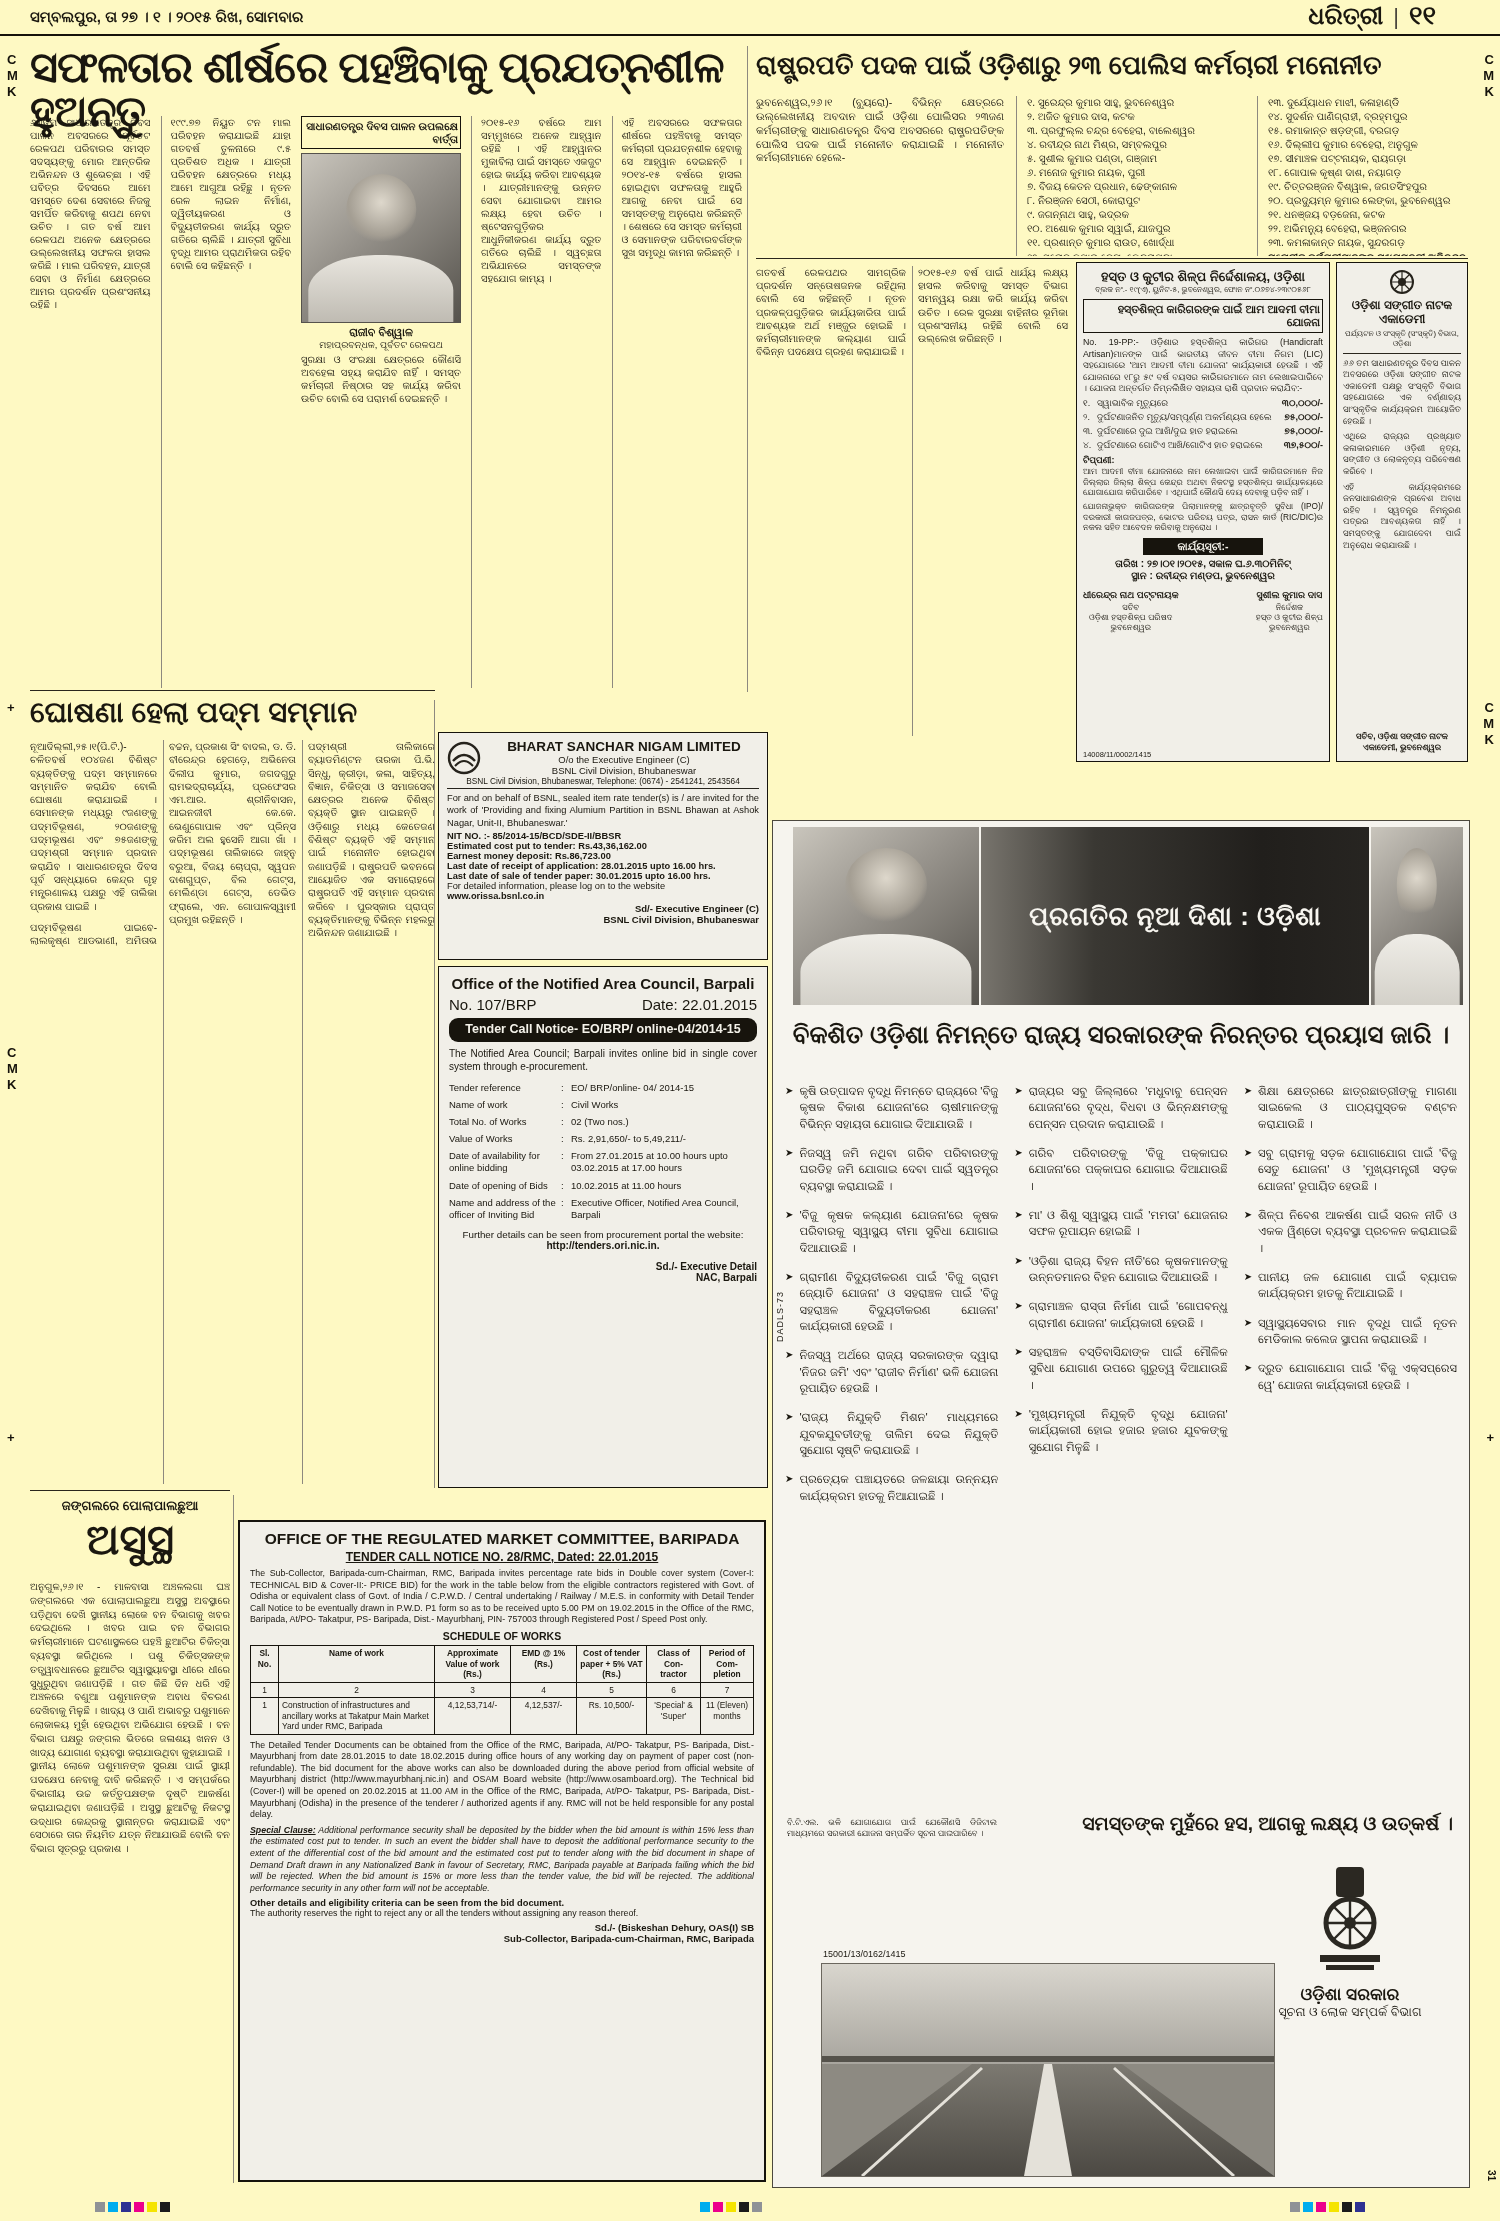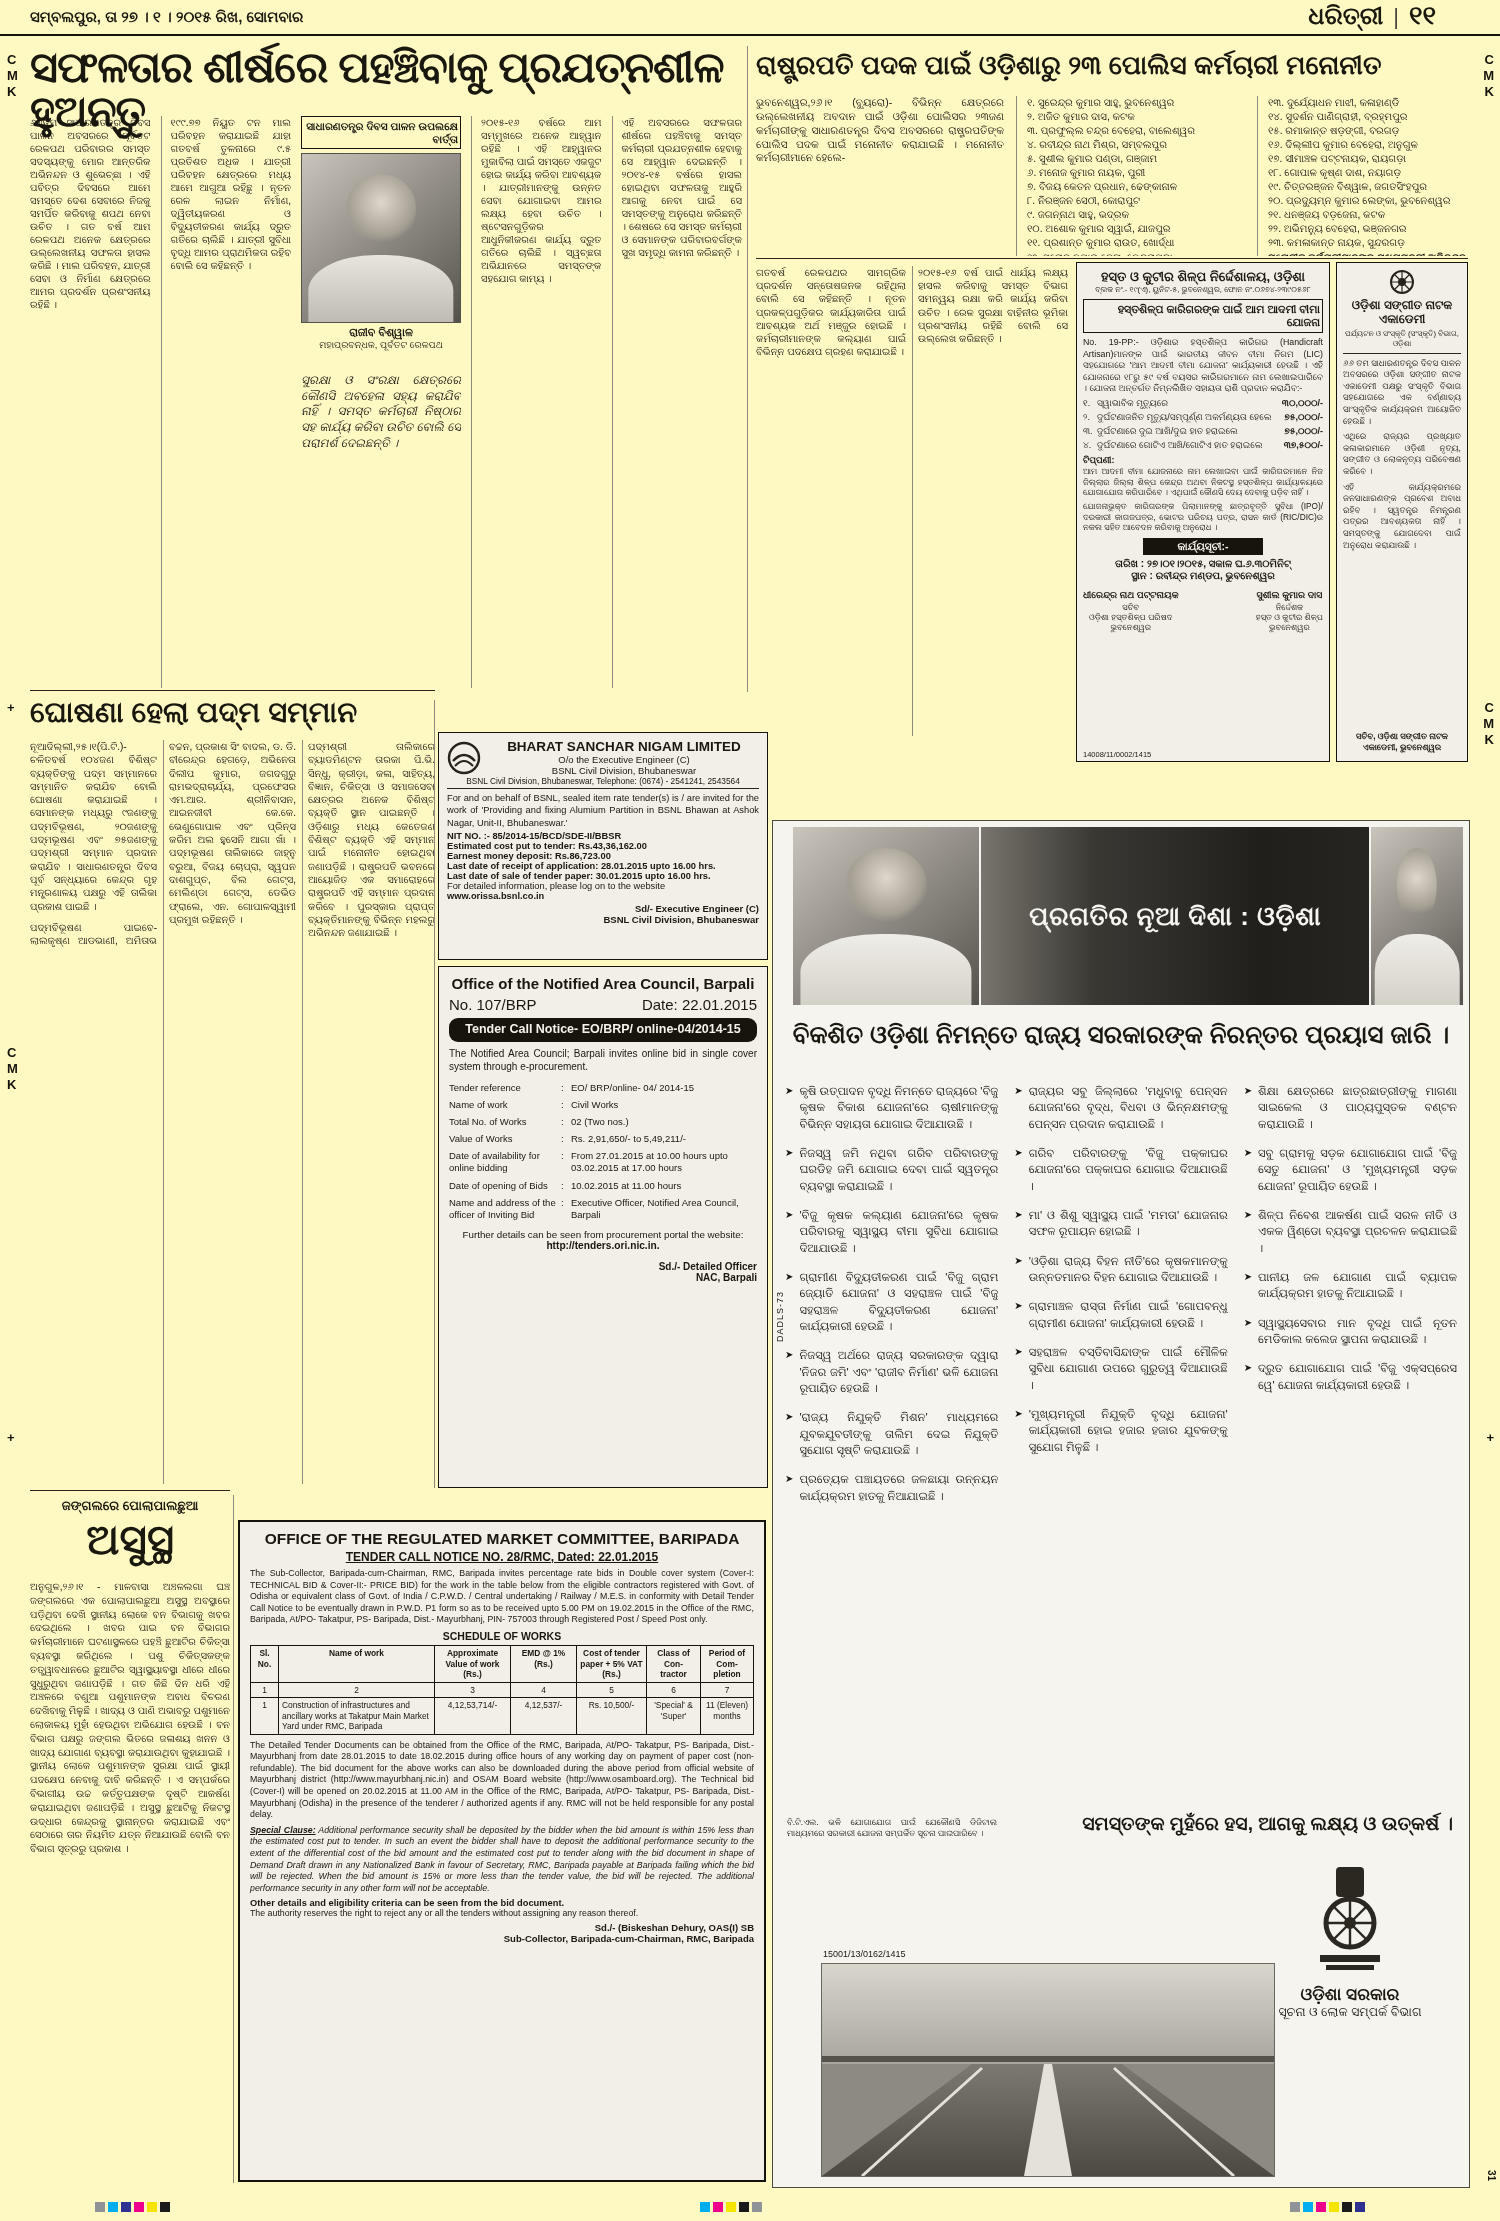--- a/index.html
+++ b/index.html
@@ -124,21 +124,21 @@
     <div class="lead-col" style="height:572px;">୬୬ତମ ସାଧାରଣତନ୍ତ୍ର ଦିବସ ପାଳନ ଅବସରରେ ପୂର୍ବତଟ ରେଳପଥ ପରିବାରର ସମସ୍ତ ସଦସ୍ୟଙ୍କୁ ମୋର ଆନ୍ତରିକ ଅଭିନନ୍ଦନ ଓ ଶୁଭେଚ୍ଛା । ଏହି ପବିତ୍ର ଦିବସରେ ଆମେ ସମସ୍ତେ ଦେଶ ସେବାରେ ନିଜକୁ ସମର୍ପିତ କରିବାକୁ ଶପଥ ନେବା ଉଚିତ । ଗତ ବର୍ଷ ଆମ ରେଳପଥ ଅନେକ କ୍ଷେତ୍ରରେ ଉଲ୍ଲେଖନୀୟ ସଫଳତା ହାସଲ କରିଛି । ମାଲ ପରିବହନ, ଯାତ୍ରୀ ସେବା ଓ ନିର୍ମାଣ କ୍ଷେତ୍ରରେ ଆମର ପ୍ରଦର୍ଶନ ପ୍ରଶଂସନୀୟ ରହିଛି ।</div>
     <div class="lead-col vrule" style="height:572px;padding-left:9px;">୧୯୯.୭୭ ନିୟୁତ ଟନ ମାଲ ପରିବହନ କରାଯାଇଛି ଯାହା ଗତବର୍ଷ ତୁଳନାରେ ୯.୫ ପ୍ରତିଶତ ଅଧିକ । ଯାତ୍ରୀ ପରିବହନ କ୍ଷେତ୍ରରେ ମଧ୍ୟ ଆମେ ଆଗୁଆ ରହିଛୁ । ନୂତନ ରେଳ ଲାଇନ ନିର୍ମାଣ, ଦ୍ୱିତୀୟକରଣ ଓ ବିଦ୍ୟୁତୀକରଣ କାର୍ଯ୍ୟ ଦ୍ରୁତ ଗତିରେ ଚାଲିଛି । ଯାତ୍ରୀ ସୁବିଧା ବୃଦ୍ଧି ଆମର ପ୍ରାଥମିକତା ରହିବ ବୋଲି ସେ କହିଛନ୍ତି ।</div>
     <div style="flex:0 0 158px;">
       <div class="kickbox">ସାଧାରଣତନ୍ତ୍ର ଦିବସ ପାଳନ ଉପଲକ୍ଷେ ବାର୍ତ୍ତା</div>
       <div class="photo" style="width:158px;height:168px;margin-top:4px;border:1px solid #55524c;">
         <div class="head"></div>
         <div class="torso"></div>
       </div>
       <div class="ctr b" style="font-size:11px;margin-top:3px;">ରାଜୀବ ବିଶ୍ୱାଳ</div>
       <div class="ctr" style="font-size:9.5px;">ମହାପ୍ରବନ୍ଧକ, ପୂର୍ବତଟ ରେଳପଥ</div>
-      <div class="just" style="font-size:12px;line-height:1.3;margin-top:22px;height:330px;overflow:hidden;font-style:italic;">ସୁରକ୍ଷା ଓ ସଂରକ୍ଷା କ୍ଷେତ୍ରରେ କୌଣସି ଅବହେଳା ସହ୍ୟ କରାଯିବ ନାହିଁ । ସମସ୍ତ କର୍ମଚାରୀ ନିଷ୍ଠାର ସହ କାର୍ଯ୍ୟ କରିବା ଉଚିତ ବୋଲି ସେ ପରାମର୍ଶ ଦେଇଛନ୍ତି ।</div>
+      <div class="just" style="font-size:10px;line-height:1.3;margin-top:2px;height:330px;overflow:hidden;">ସୁରକ୍ଷା ଓ ସଂରକ୍ଷା କ୍ଷେତ୍ରରେ କୌଣସି ଅବହେଳା ସହ୍ୟ କରାଯିବ ନାହିଁ । ସମସ୍ତ କର୍ମଚାରୀ ନିଷ୍ଠାର ସହ କାର୍ଯ୍ୟ କରିବା ଉଚିତ ବୋଲି ସେ ପରାମର୍ଶ ଦେଇଛନ୍ତି ।</div>
     </div>
     <div class="lead-col vrule" style="height:572px;padding-left:9px;">୨୦୧୫-୧୬ ବର୍ଷରେ ଆମ ସମ୍ମୁଖରେ ଅନେକ ଆହ୍ୱାନ ରହିଛି । ଏହି ଆହ୍ୱାନର ମୁକାବିଲା ପାଇଁ ସମସ୍ତେ ଏକଜୁଟ ହୋଇ କାର୍ଯ୍ୟ କରିବା ଆବଶ୍ୟକ । ଯାତ୍ରୀମାନଙ୍କୁ ଉନ୍ନତ ସେବା ଯୋଗାଇବା ଆମର ଲକ୍ଷ୍ୟ ହେବା ଉଚିତ । ଷ୍ଟେସନଗୁଡ଼ିକର ଆଧୁନିକୀକରଣ କାର୍ଯ୍ୟ ଦ୍ରୁତ ଗତିରେ ଚାଲିଛି । ସ୍ୱଚ୍ଛତା ଅଭିଯାନରେ ସମସ୍ତଙ୍କ ସହଯୋଗ କାମ୍ୟ ।</div>
     <div class="lead-col vrule" style="height:572px;padding-left:9px;">ଏହି ଅବସରରେ ସଫଳତାର ଶୀର୍ଷରେ ପହଞ୍ଚିବାକୁ ସମସ୍ତ କର୍ମଚାରୀ ପ୍ରଯତ୍ନଶୀଳ ହେବାକୁ ସେ ଆହ୍ୱାନ ଦେଇଛନ୍ତି । ୨୦୧୪-୧୫ ବର୍ଷରେ ହାସଲ ହୋଇଥିବା ସଫଳତାକୁ ଆହୁରି ଆଗକୁ ନେବା ପାଇଁ ସେ ସମସ୍ତଙ୍କୁ ଅନୁରୋଧ କରିଛନ୍ତି । ଶେଷରେ ସେ ସମସ୍ତ କର୍ମଚାରୀ ଓ ସେମାନଙ୍କ ପରିବାରବର୍ଗଙ୍କ ସୁଖ ସମୃଦ୍ଧି କାମନା କରିଛନ୍ତି ।</div>
   </div>
 
   <div class="abs" style="left:756px;top:266px;width:312px;height:470px;column-count:2;column-gap:12px;column-rule:1px solid #8d897f;">
     <p class="just" style="margin:0 0 8px;font-size:10px;line-height:1.32;">ଗତବର୍ଷ ରେଳପଥର ସାମଗ୍ରିକ ପ୍ରଦର୍ଶନ ସନ୍ତୋଷଜନକ ରହିଥିଲା ବୋଲି ସେ କହିଛନ୍ତି । ନୂତନ ପ୍ରକଳ୍ପଗୁଡ଼ିକର କାର୍ଯ୍ୟକାରିତା ପାଇଁ ଆବଶ୍ୟକ ଅର୍ଥ ମଞ୍ଜୁର ହୋଇଛି । କର୍ମଚାରୀମାନଙ୍କ କଲ୍ୟାଣ ପାଇଁ ବିଭିନ୍ନ ପଦକ୍ଷେପ ଗ୍ରହଣ କରାଯାଇଛି ।</p>
     <p class="just" style="margin:0;font-size:10px;line-height:1.32;">୨୦୧୫-୧୬ ବର୍ଷ ପାଇଁ ଧାର୍ଯ୍ୟ ଲକ୍ଷ୍ୟ ହାସଲ କରିବାକୁ ସମସ୍ତ ବିଭାଗ ସମନ୍ୱୟ ରକ୍ଷା କରି କାର୍ଯ୍ୟ କରିବା ଉଚିତ । ରେଳ ସୁରକ୍ଷା ବାହିନୀର ଭୂମିକା ପ୍ରଶଂସନୀୟ ରହିଛି ବୋଲି ସେ ଉଲ୍ଲେଖ କରିଛନ୍ତି ।</p>
   </div>
 
@@ -297,21 +297,21 @@
         </div>
 
         <div class="lv-row">
           <span class="lab">Name and address of the officer of Inviting Bid</span>
           <span class="sep">:</span>
           <span class="val">Executive Officer, Notified Area Council, Barpali</span>
         </div>
       </div>
     <div class="ctr" style="font-size:9.8px;margin-top:8px;">Further details can be seen from procurement portal the website:</div>
     <div class="ctr b" style="font-size:10.2px;">http://tenders.ori.nic.in.</div>
-    <div class="rt b" style="font-size:10px;margin-top:10px;">Sd./- Detailed Officer</div>
+    <div class="rt b" style="font-size:10px;margin-top:10px;">Sd./- Executive Detail</div>
     <div class="rt b" style="font-size:10px;">NAC, Barpali</div>
   </div>
 
   <div class="abs hrule" style="left:30px;top:1490px;width:200px;"></div>
   <div class="abs ctr b" style="left:30px;top:1498px;width:200px;font-size:13px;">ଜଙ୍ଗଲରେ ପୋଲାପାଲଛୁଆ</div>
   <div class="abs ctr b" style="left:30px;top:1516px;width:200px;font-size:42px;">ଅସୁସ୍ଥ</div>
   <div class="abs just" style="left:30px;top:1580px;width:200px;height:600px;font-size:10px;line-height:1.38;overflow:hidden;">ଅନୁଗୁଳ,୨୬।୧ - ମାଳବାସା ଅଞ୍ଚଳଲଗା ଘଞ୍ଚ ଜଙ୍ଗଲରେ ଏକ ପୋଲାପାଲଛୁଆ ଅସୁସ୍ଥ ଅବସ୍ଥାରେ ପଡ଼ିଥିବା ଦେଖି ସ୍ଥାନୀୟ ଲୋକେ ବନ ବିଭାଗକୁ ଖବର ଦେଇଥିଲେ । ଖବର ପାଇ ବନ ବିଭାଗର କର୍ମଚାରୀମାନେ ଘଟଣାସ୍ଥଳରେ ପହଞ୍ଚି ଛୁଆଟିର ଚିକିତ୍ସା ବ୍ୟବସ୍ଥା କରିଥିଲେ । ପଶୁ ଚିକିତ୍ସକଙ୍କ ତତ୍ତ୍ୱାବଧାନରେ ଛୁଆଟିର ସ୍ୱାସ୍ଥ୍ୟାବସ୍ଥା ଧୀରେ ଧୀରେ ସୁଧୁରୁଥିବା ଜଣାପଡ଼ିଛି । ଗତ କିଛି ଦିନ ଧରି ଏହି ଅଞ୍ଚଳରେ ବଣୁଆ ପଶୁମାନଙ୍କ ଅବାଧ ବିଚରଣ ଦେଖିବାକୁ ମିଳୁଛି । ଖାଦ୍ୟ ଓ ପାଣି ଅଭାବରୁ ପଶୁମାନେ ଲୋକାଳୟ ମୁହାଁ ହେଉଥିବା ଅଭିଯୋଗ ହେଉଛି । ବନ ବିଭାଗ ପକ୍ଷରୁ ଜଙ୍ଗଲ ଭିତରେ ଜଳାଶୟ ଖନନ ଓ ଖାଦ୍ୟ ଯୋଗାଣ ବ୍ୟବସ୍ଥା କରାଯାଉଥିବା କୁହାଯାଇଛି । ସ୍ଥାନୀୟ ଲୋକେ ପଶୁମାନଙ୍କ ସୁରକ୍ଷା ପାଇଁ ସ୍ଥାୟୀ ପଦକ୍ଷେପ ନେବାକୁ ଦାବି କରିଛନ୍ତି । ଏ ସମ୍ପର୍କରେ ବିଭାଗୀୟ ଉଚ୍ଚ କର୍ତ୍ତୃପକ୍ଷଙ୍କ ଦୃଷ୍ଟି ଆକର୍ଷଣ କରାଯାଇଥିବା ଜଣାପଡ଼ିଛି । ଅସୁସ୍ଥ ଛୁଆଟିକୁ ନିକଟସ୍ଥ ଉଦ୍ଧାର କେନ୍ଦ୍ରକୁ ସ୍ଥାନାନ୍ତର କରାଯାଇଛି ଏବଂ ସେଠାରେ ତାର ନିୟମିତ ଯତ୍ନ ନିଆଯାଉଛି ବୋଲି ବନ ବିଭାଗ ସୂତ୍ରରୁ ପ୍ରକାଶ ।</div>
   <div class="abs vrule" style="left:233px;top:1495px;height:688px;"></div>
 
   <div class="abs box" style="left:238px;top:1520px;width:528px;height:662px;padding:8px 10px;border-width:2.2px;">

